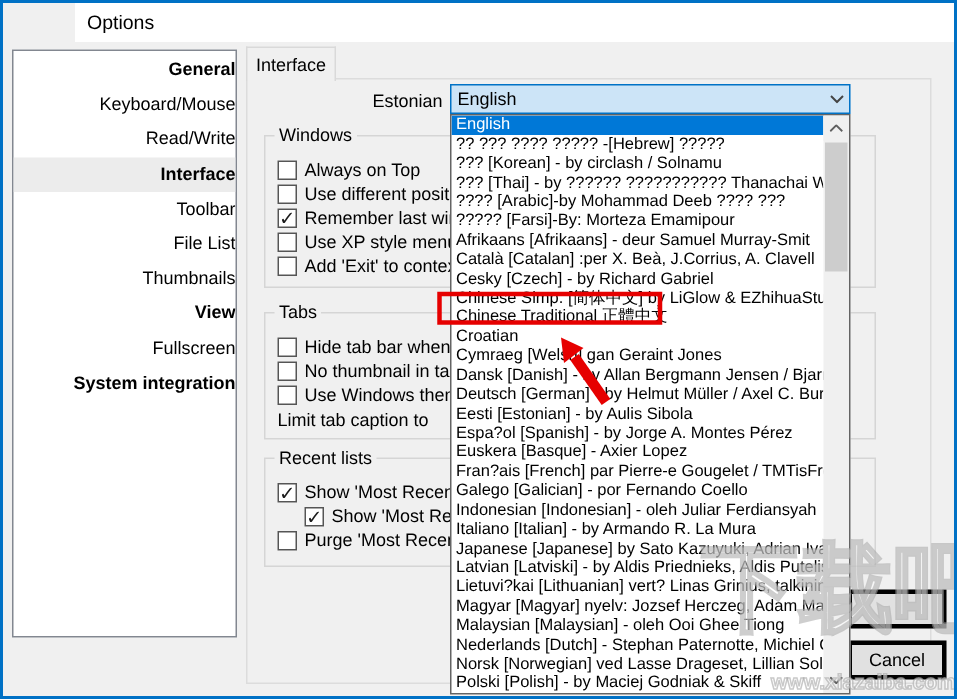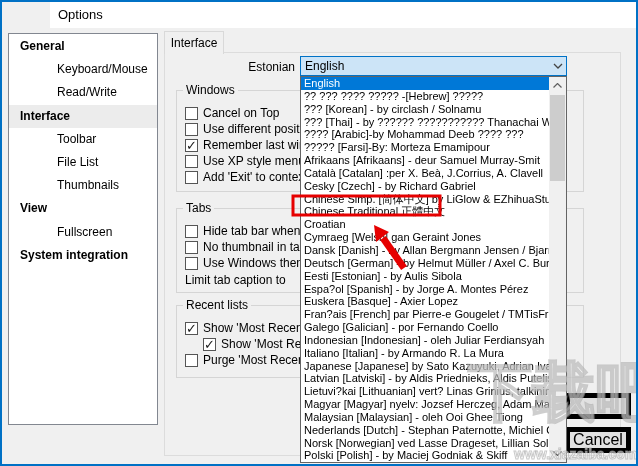--- a/index.html
+++ b/index.html
@@ -8,21 +8,21 @@
          border:2px solid #0071c5; overflow:hidden; }
   
   #titlebar { position:absolute; left:0; top:0; width:634px; height:26px; background:#ffffff;margin-left:48px; }
   #title { position:absolute; left:8px; top:5px; font-size:13px; color:#000; }
   #closebtn { position:absolute; right:0; top:0; width:42px; height:26px;
               display:flex; align-items:center; justify-content:center; background:#fff; }
   
   #sidebar { position:absolute; left:6px; top:31px; width:150px; height:392px;
              background:#fff; border:1px solid #828790; padding-top:1px; overflow:hidden; }
   .side-item { height:23.2px; line-height:23.2px; font-size:12px; color:#000;
-               padding-left:48px; white-space:nowrap; }
+               padding-left:48px; white-space:nowrap;text-align:right; }
   .side-item.bold { font-weight:bold; padding-left:11px; }
   .side-item.selected { background:#ececec; }
   
   #tab-interface { position:absolute; left:162px; top:29px; width:60px; height:23px;
                    background:#f0f0f0; border:1px solid #d9d9d9; border-bottom:none;
                    font-size:12px; text-align:center; line-height:22px; z-index:2; }
   #tabpage { position:absolute; left:162px; top:50px; width:457px; height:404px;
              background:#f0f0f0; border:1px solid #dcdcdc; z-index:1; }
   
   #language-label { position:absolute; left:200px; top:58px; width:93px; height:16px;
@@ -57,21 +57,21 @@
            color:#000; white-space:nowrap; overflow:hidden; }
   .ddrow.selected { background:#0078d7; color:#fff; }
   
   #scrollbar { position:absolute; right:0; top:0; width:17px; bottom:0; background:#f0f0f0; }
   .sb-arrow { position:absolute; left:0; width:17px; height:17px; display:flex;
               align-items:center; justify-content:center; background:#f0f0f0; }
   #sb-up { top:0; } #sb-down { bottom:0; }
   #sb-thumb { position:absolute; left:1px; top:18px; width:15px; height:86px; background:#cdcdcd; }
   
   .pushbtn { position:absolute; width:66px; height:26px; background:#e1e1e1;
-             border:5px solid #000000; font-size:16px; display:flex;
+             border:3px solid #000000; font-size:12px; display:flex;
              align-items:center; justify-content:center; z-index:4; color:#000; }
   #ok-button { left:563px; top:391px; }
   #cancel-button { left:563px; top:425px; }
   
   #annotation { position:absolute; left:0; top:0; width:638px; height:466px;
                 z-index:8; pointer-events:none; }
   
   #watermark { position:absolute; z-index:9; pointer-events:none; text-align:left; }
   #wm-big { position:absolute; left:466px; top:358px; width:180px; font-size:64px;
             font-weight:bold; line-height:1; color:rgba(255,255,255,0.45);
@@ -111,21 +111,21 @@
   <div id="tabpage"></div>
   <div id="tab-interface">Interface</div>
 
   <div id="language-label">Estonian</div>
 
   <div id="grp-windows" class="groupbox">
     <span class="grouptitle">Windows</span>
     <div class="grpbody">
         <div class="cbrow">
         <span class="box"></span>
-        <span class="cblabel">Cancel on Top</span>
+        <span class="cblabel">Always on Top</span>
       </div>
         <div class="cbrow">
         <span class="box"></span>
         <span class="cblabel">Use different position</span>
       </div>
         <div class="cbrow checked">
         <span class="box"></span>
         <span class="cblabel">Remember last windo</span>
       </div>
         <div class="cbrow">

